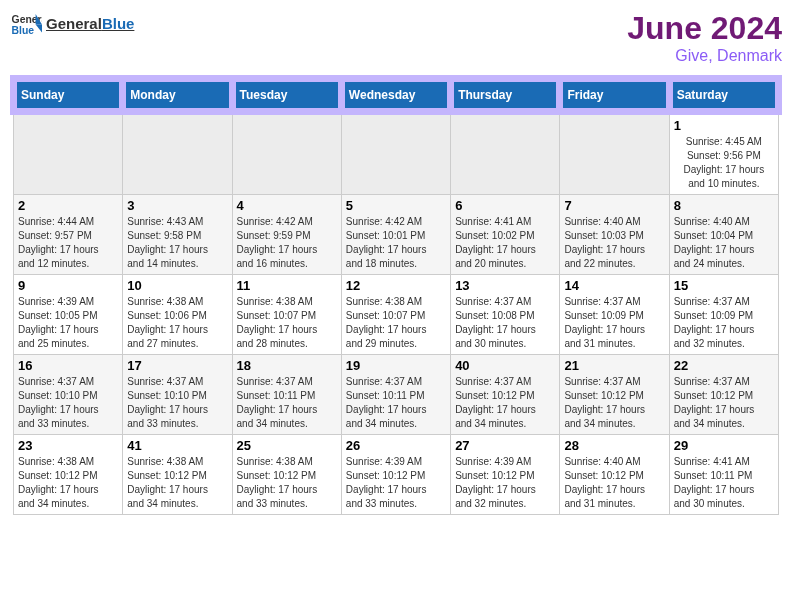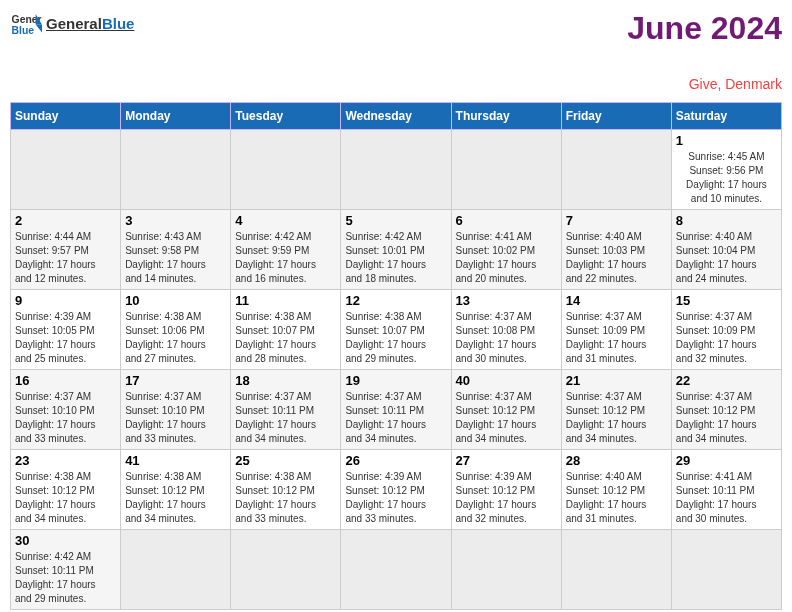--- a/index.html
+++ b/index.html
@@ -27,37 +27,36 @@
     }
     .title-area {
       text-align: right;
     }
     .month-title {
       font-size: 32px;
       font-weight: bold;
       color: #701a75;
     }
     .location {
-      font-size: 14px;
-      color: #ef4444;
-      margin-top: 29px;
+      font-size: 16px;
+      color: #8b5cf6;
     }
     table {
       width: 100%;
       border-collapse: collapse;
       font-size: 11px;
     }
     thead th {
       background: #1a6bb5;
       color: #fff;
       padding: 6px 4px;
       text-align: left;
       font-size: 12px;
       font-weight: bold;
-      border: 1px solid #c4b5fd;
+      border: 7px solid #c4b5fd;
     }
     tbody td {
       border: 1px solid #ccc;
       vertical-align: top;
       padding: 3px 4px;
       width: calc(100% / 7);
       height: 75px;
     }
     .day-num {
       font-weight: bold;
@@ -322,29 +321,14 @@
 and 31 minutes.</div>
         </td>
         <td>
           <div class="day-num">29</div>
           <div class="day-info" style="white-space: pre-line;">Sunrise: 4:41 AM
 Sunset: 10:11 PM
 Daylight: 17 hours
 and 30 minutes.</div>
         </td>
       </tr>
-      <tr>
-        <td>
-          <div class="day-num">30</div>
-          <div class="day-info" style="white-space: pre-line;">Sunrise: 4:42 AM
-Sunset: 10:11 PM
-Daylight: 17 hours
-and 29 minutes.</div>
-        </td>
-        <td class="empty"></td>
-        <td class="empty"></td>
-        <td class="empty"></td>
-        <td class="empty"></td>
-        <td class="empty"></td>
-        <td class="empty"></td>
-      </tr>
     </tbody>
 </table>
 
 </body></html>

